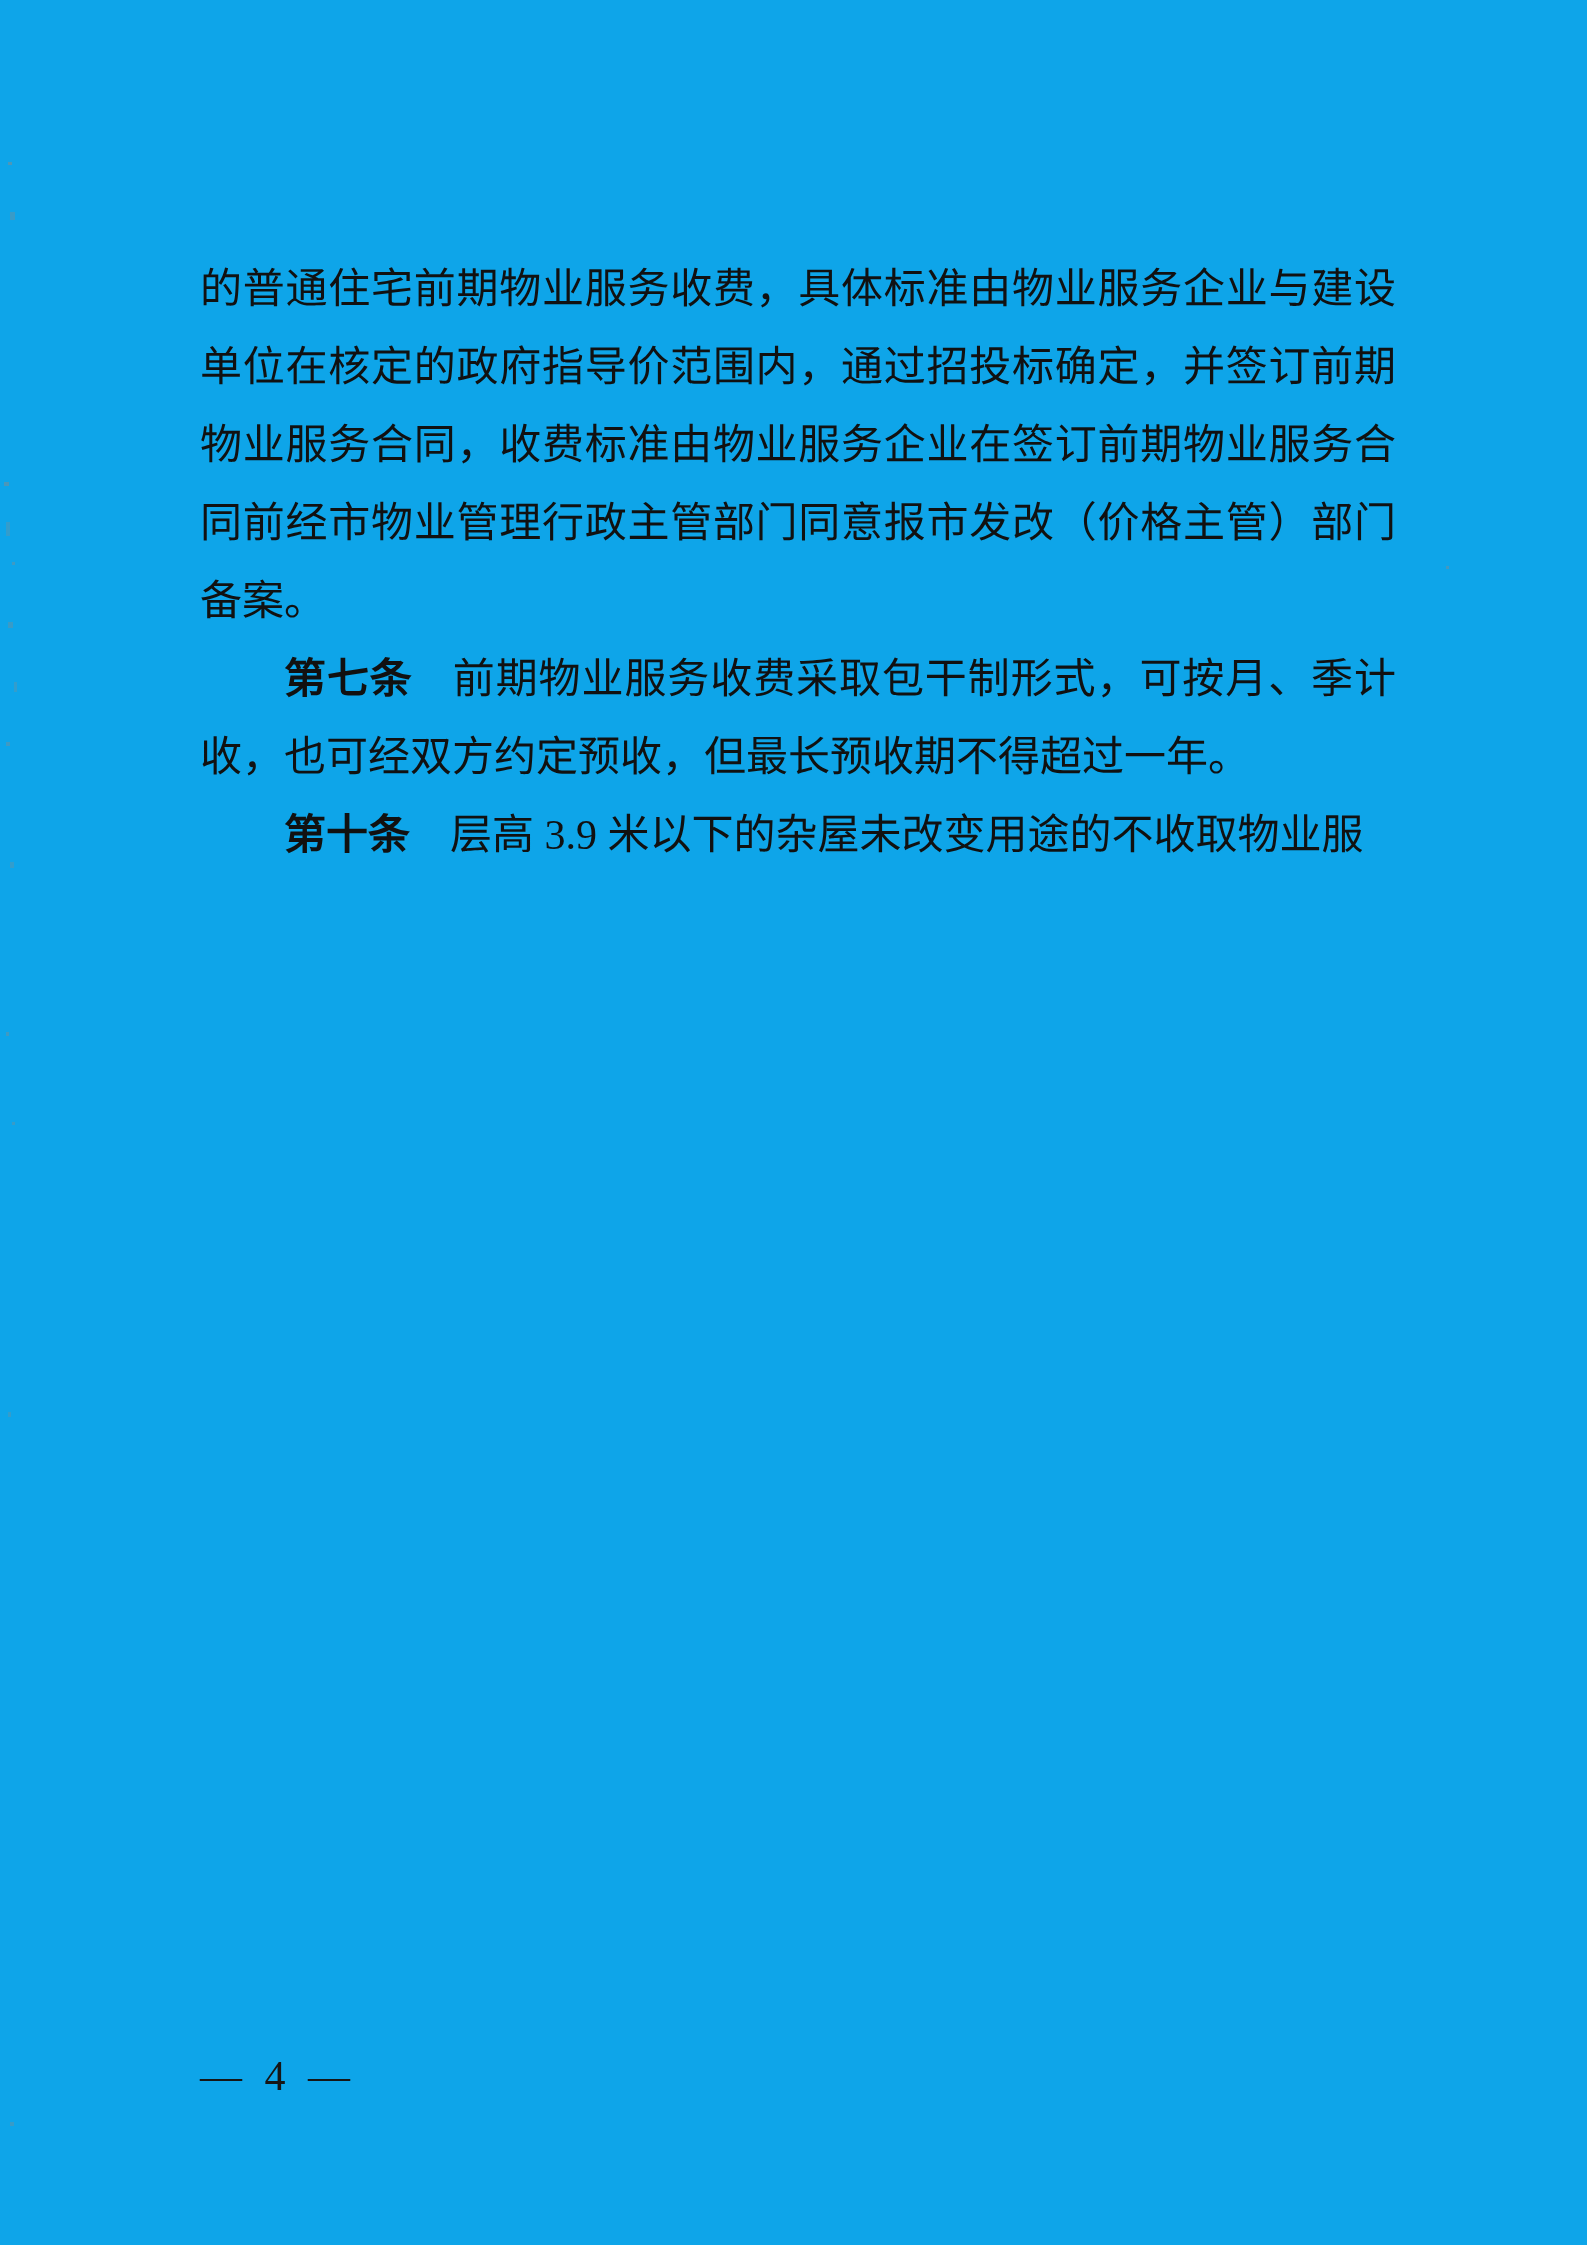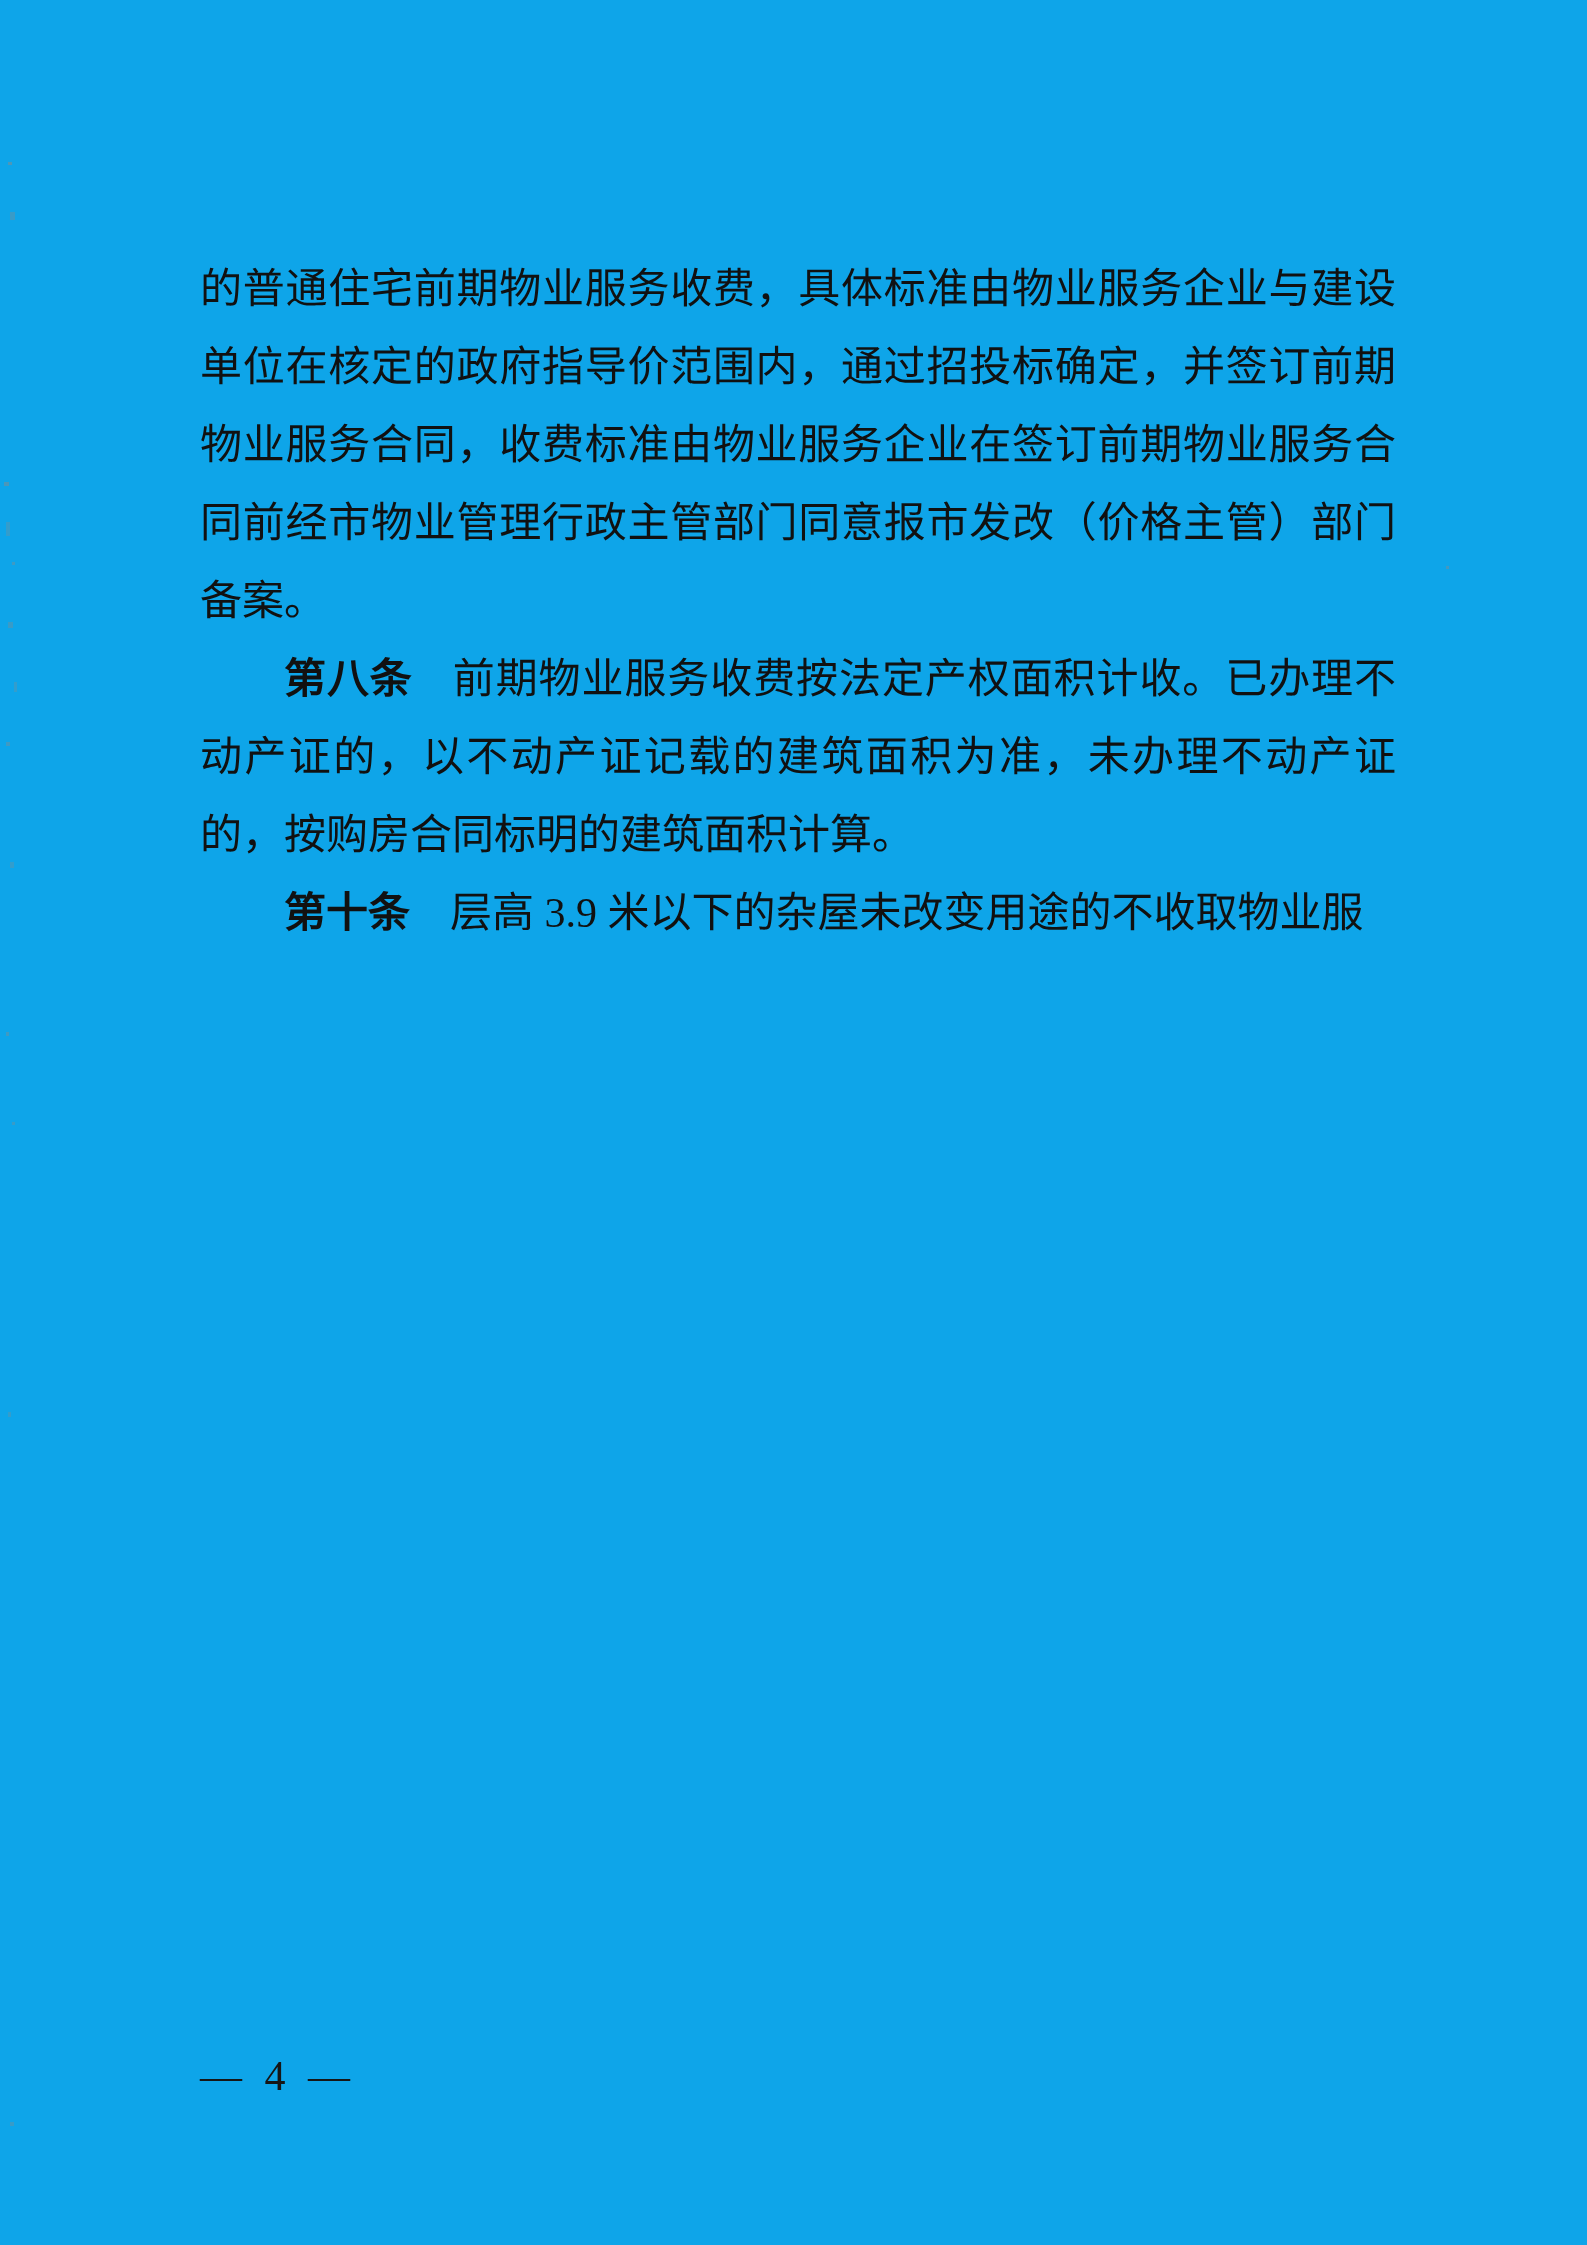--- a/index.html
+++ b/index.html
@@ -64,22 +64,22 @@
 </head>
 <body>
 
 <div class="page">
 
   <div class="body-text">
     <p class="no-indent"><b class="art-num"></b><span>的普通住宅前期物业服务收费，具体标准由物业服务企业与建设单位在核定的政府指导价范围内，通过招投标确定，并签订前期物业服务合同，收费标准由物业服务企业在签订前期物业服务合同前经市物业管理行政主管部门同意报市发改（价格主管）部门备案。</span></p>
 
 
 
+    <p class="indent"><b class="art-num">第七条</b><span>前期物业服务收费采取包干制形式，可按月、季计收，也可经双方约定预收，但最长预收期不得超过一年。</span></p>
 
-    <p class="indent"><b class="art-num">第八条</b><span>前期物业服务收费按法定产权面积计收。已办理不动产证的，以不动产证记载的建筑面积为准，未办理不动产证的，按购房合同标明的建筑面积计算。</span></p>
 
 
     <p class="indent"><b class="art-num">第十条</b><span>层高 3.9 米以下的杂屋未改变用途的不收取物业服</span></p>
   </div>
 
   <div class="page-footer">— 4 —</div>
 
   <div>
     <div class="speck" style="left:8px;  top:162px;  width:4px; height:3px;  opacity:.50;"></div>
     <div class="speck" style="left:10px; top:212px;  width:5px; height:8px;  opacity:.35;"></div>

